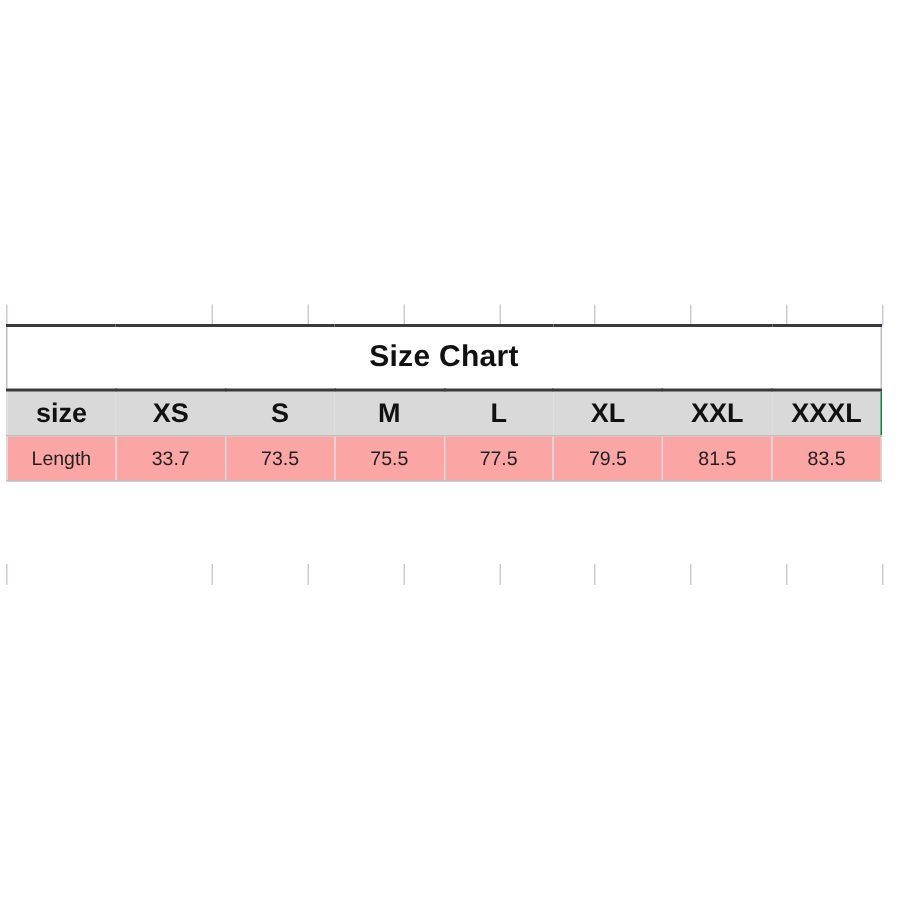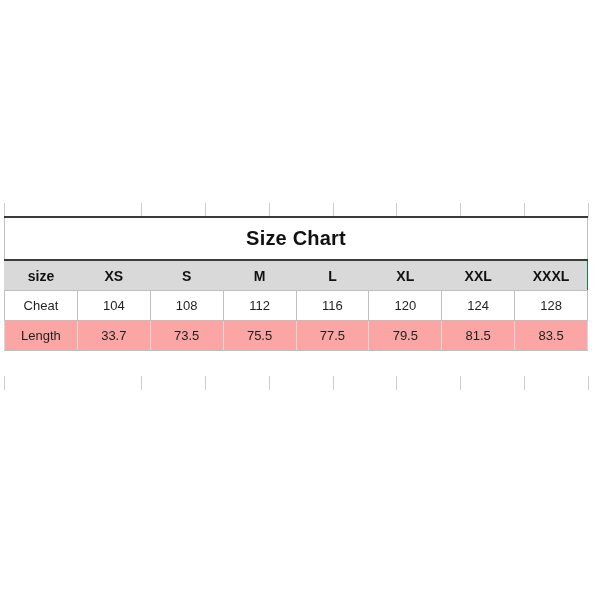--- a/index.html
+++ b/index.html
@@ -78,21 +78,21 @@
     letter-spacing: .2px;
     color: #111111;
     background: #ffffff;
   }
 
   
   tr.header-row th {
     height: 29px;
     background: #d9d9d9;
     font-weight: bold;
-    font-size: 14px;
+    font-size: 18px;
     color: #111111;
     border-color: #d9d9d9;
     border-bottom: 1px solid #bfbfbf;
   }
   tr.header-row th.first-col { border-left: 1px solid #d9d9d9; }
   tr.header-row th.last-col  { border-right: 1px solid #15803d; }
 
   
   tr.data-row td { height: 29px; background: #ffffff; }
   tr.data-row.shaded td {
@@ -129,30 +129,20 @@
         <th class="label-col first-col">size</th>
         <th>XS</th>
         <th>S</th>
         <th>M</th>
         <th>L</th>
         <th>XL</th>
         <th>XXL</th>
         <th class="last-col">XXXL</th>
       </tr>
 
-      <tr class="data-row">
-        <td class="label-col">Cheat</td>
-        <td>104</td>
-        <td>108</td>
-        <td>112</td>
-        <td>116</td>
-        <td>120</td>
-        <td>124</td>
-        <td>128</td>
-      </tr>
 
       <tr class="data-row shaded">
         <td class="label-col">Length</td>
         <td>33.7</td>
         <td>73.5</td>
         <td>75.5</td>
         <td>77.5</td>
         <td>79.5</td>
         <td>81.5</td>
         <td>83.5</td>

